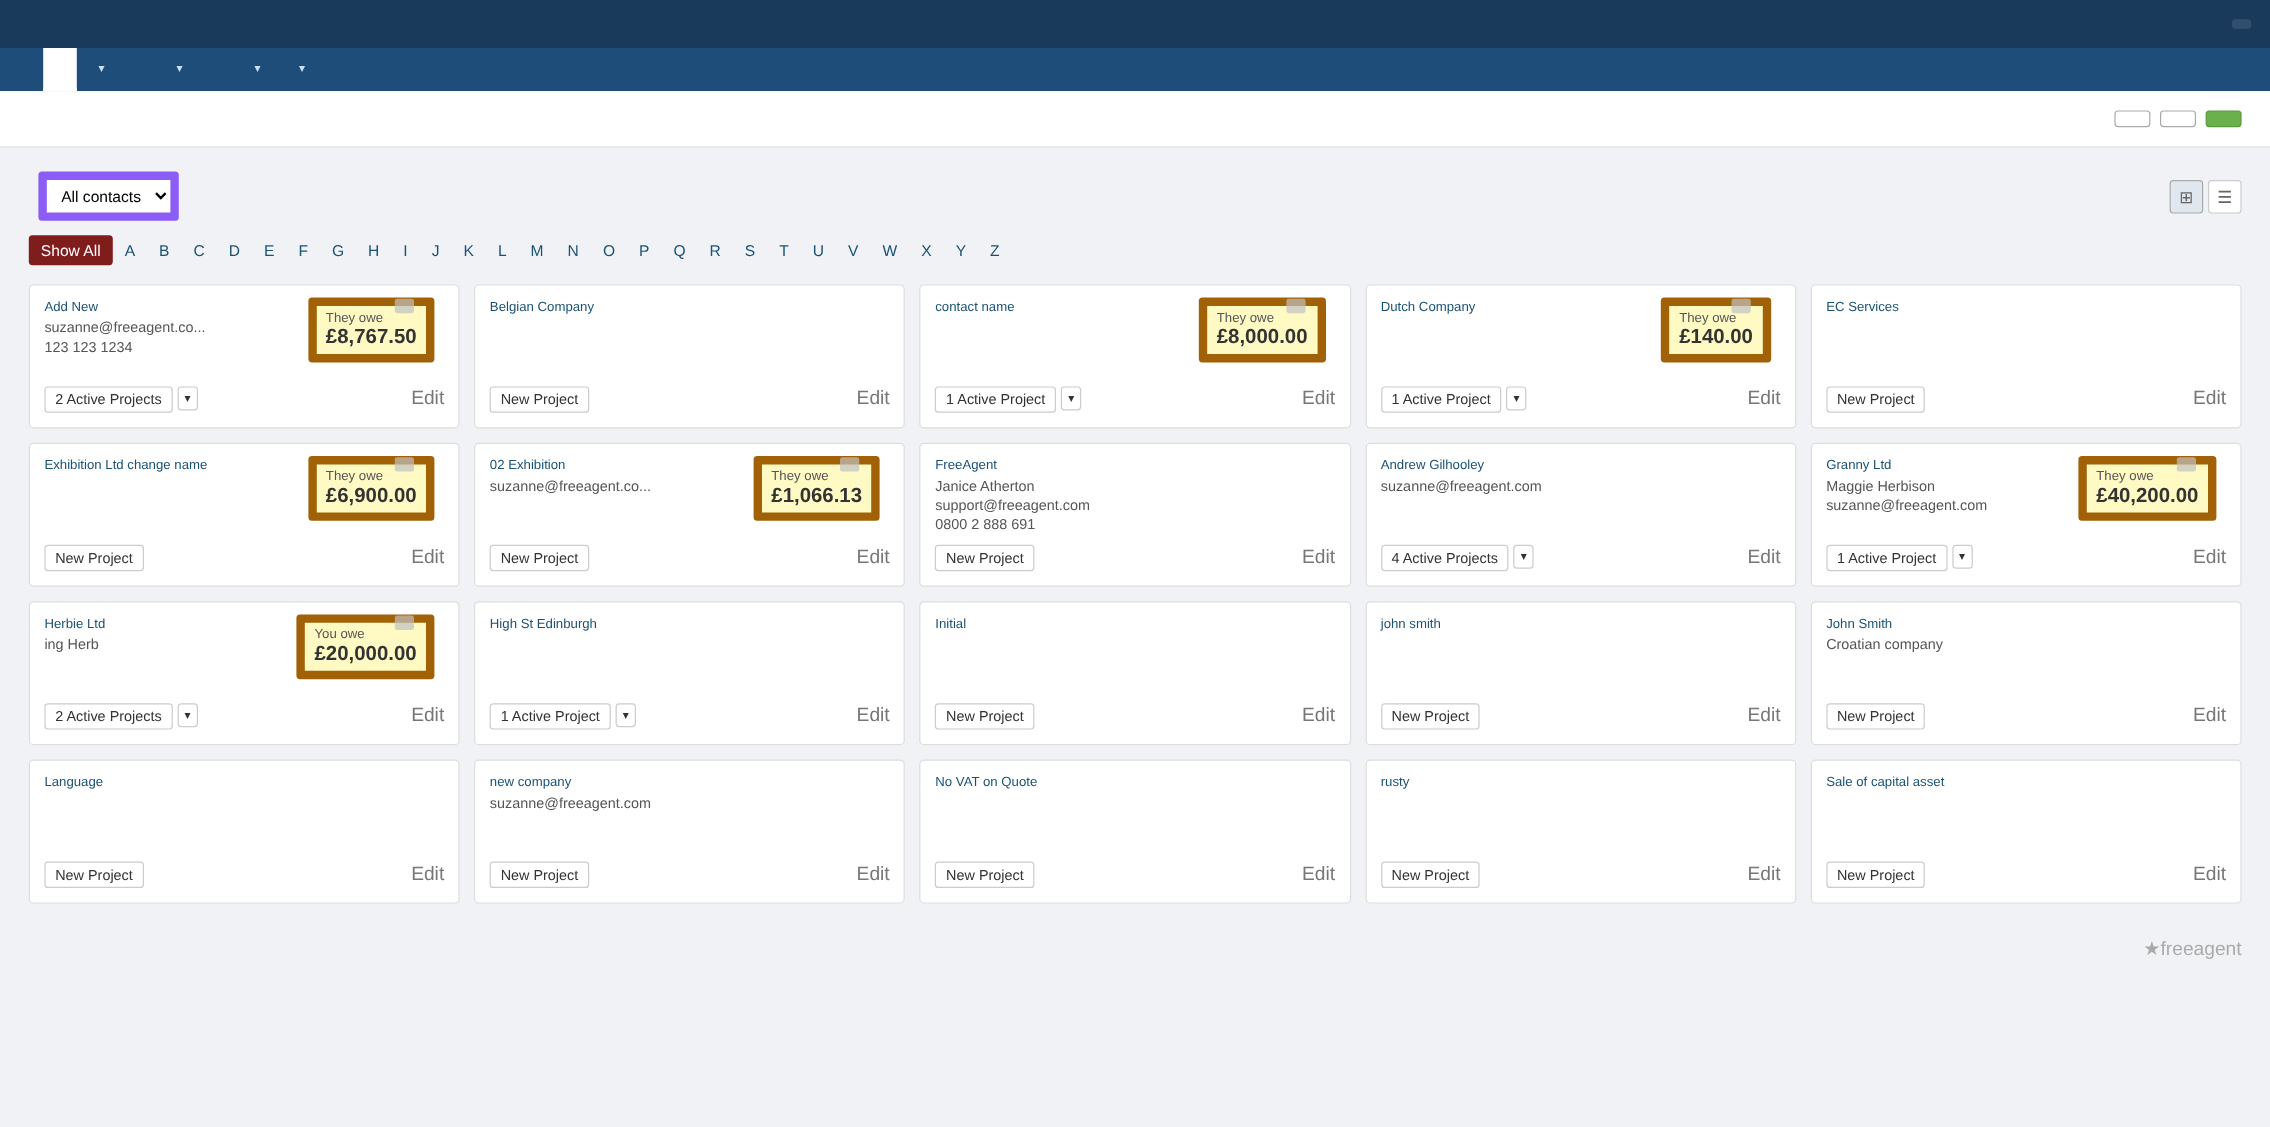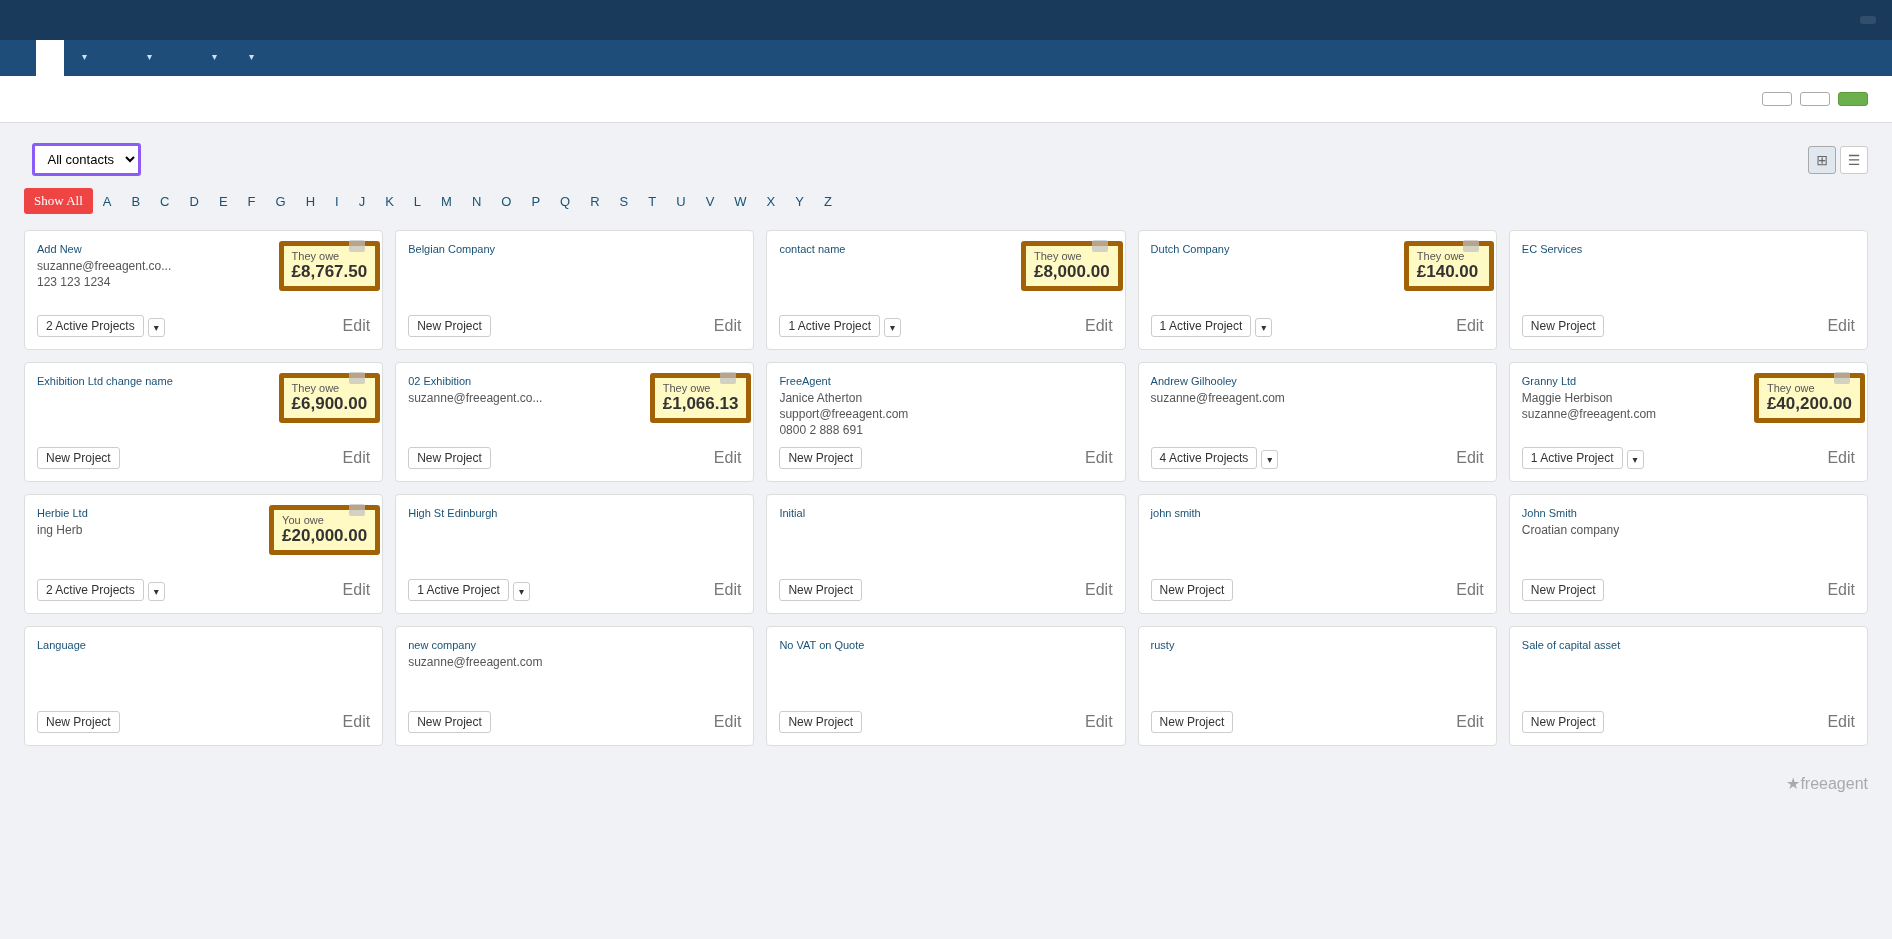--- a/index.html
+++ b/index.html
@@ -122,25 +122,24 @@
       justify-content: space-between;
       margin-bottom: 12px;
     }
     .filter-row .show-label {
       font-size: 13px;
       color: #555;
       margin-right: 8px;
     }
     .filter-row select {
       padding: 5px 8px;
-      border: 3px solid #8b5cf6;
-      border-radius: 3px;
-      font-size: 13px;
-      background: #fff;
-      text-align: right;
+      border: 7px solid #8b5cf6;
+      border-radius: 3px;
+      font-size: 13px;
+      background: #fff;
     }
     .view-icons {
       display: flex;
       gap: 4px;
     }
     .view-icon-btn {
       width: 28px;
       height: 28px;
       border: 1px solid #ccc;
       background: #fff;
@@ -164,24 +163,23 @@
     }
     .alpha-btn {
       padding: 5px 10px;
       font-size: 13px;
       border: none;
       background: transparent;
       cursor: pointer;
       color: #1a5276;
     }
     .alpha-btn.active {
-      background: #ef4444;
+      background: #7f1d1d;
       color: #fff;
       border-radius: 3px;
-      font-family: Liberation Serif, serif;
     }
 
     
     .cards-grid {
       display: grid;
       grid-template-columns: repeat(5, 1fr);
       gap: 12px;
     }
 
     
@@ -209,21 +207,21 @@
     }
     .contact-card .card-footer {
       margin-top: auto;
       display: flex;
       align-items: center;
       justify-content: space-between;
       padding-top: 8px;
     }
     .contact-card .card-footer-left {
       display: flex;
-      align-items: flex-end;
+      align-items: flex-start;
       gap: 4px;
     }
     .btn-small {
       font-size: 12px;
       padding: 3px 8px;
       border: 1px solid #ccc;
       background: #fff;
       border-radius: 3px;
       cursor: pointer;
       color: #333;
@@ -240,23 +238,23 @@
     .edit-link {
       color: #777;
       font-size: 16px;
       cursor: pointer;
     }
 
     
     .owe-badge {
       position: absolute;
       top: 10px;
-      right: 2px;
+      right: 20px;
       background: #fff9c4;
-      border: 5px solid #a16207;
+      border: 7px solid #a16207;
       border-radius: 3px;
       padding: 4px 8px;
       font-size: 11px;
       min-width: 90px;
     }
     .owe-badge .owe-label {
       color: #555;
       font-size: 11px;
     }
     .owe-badge .owe-amount {

